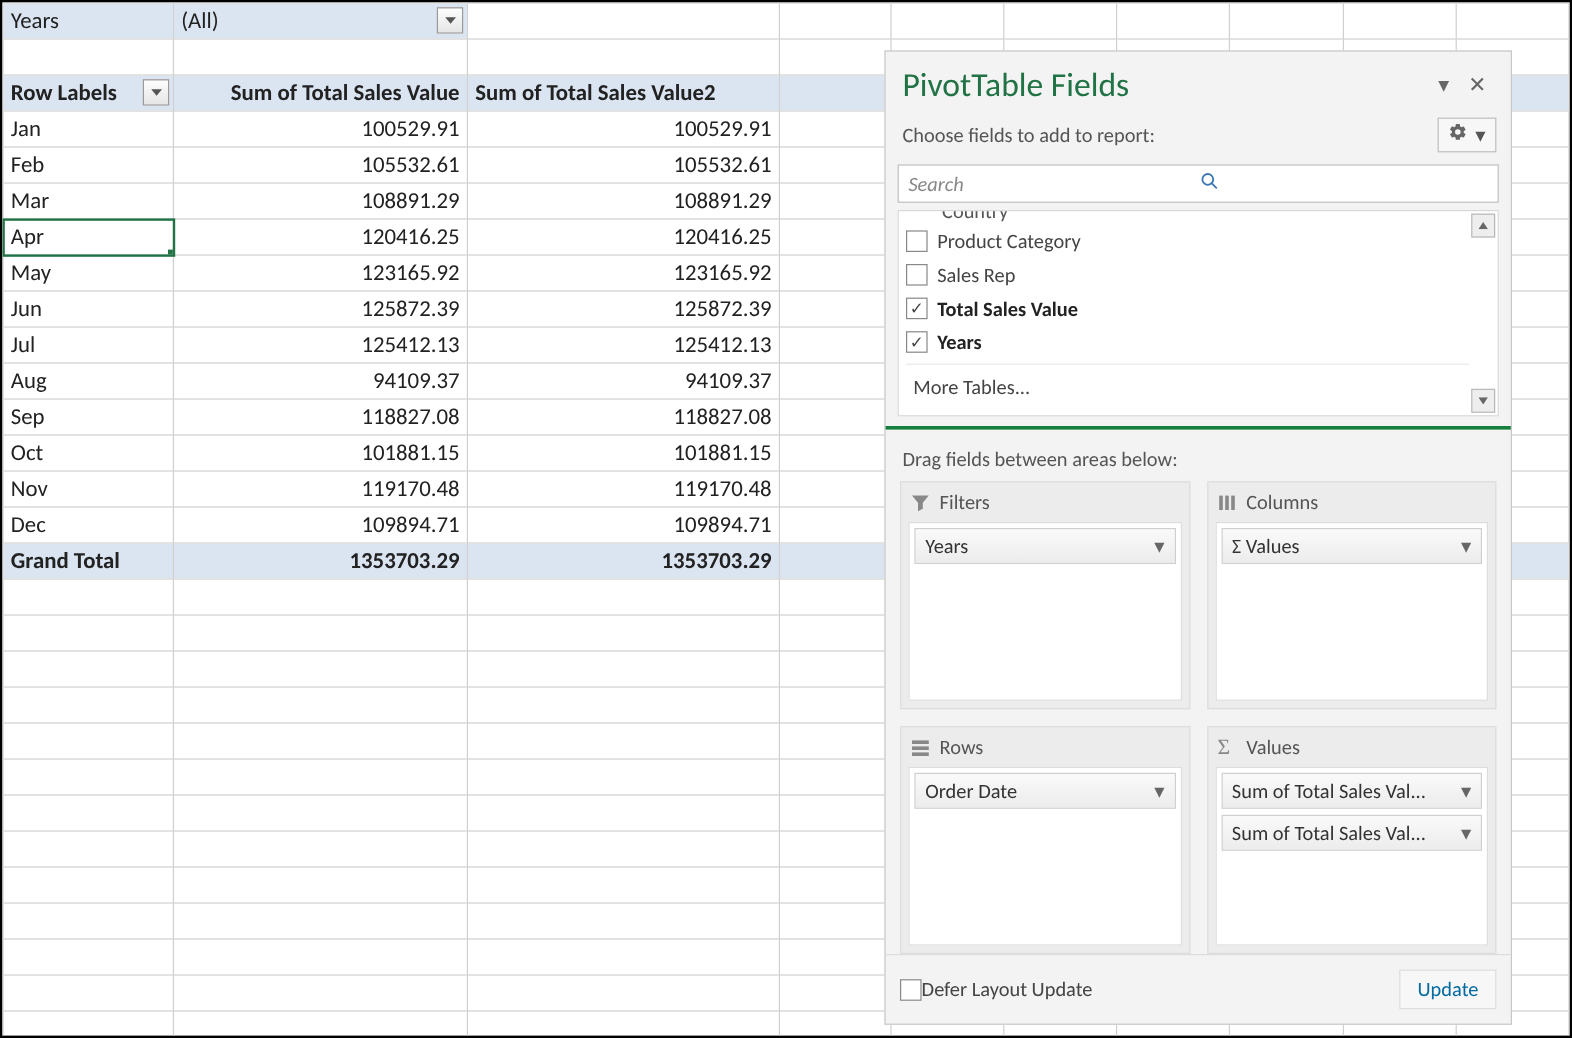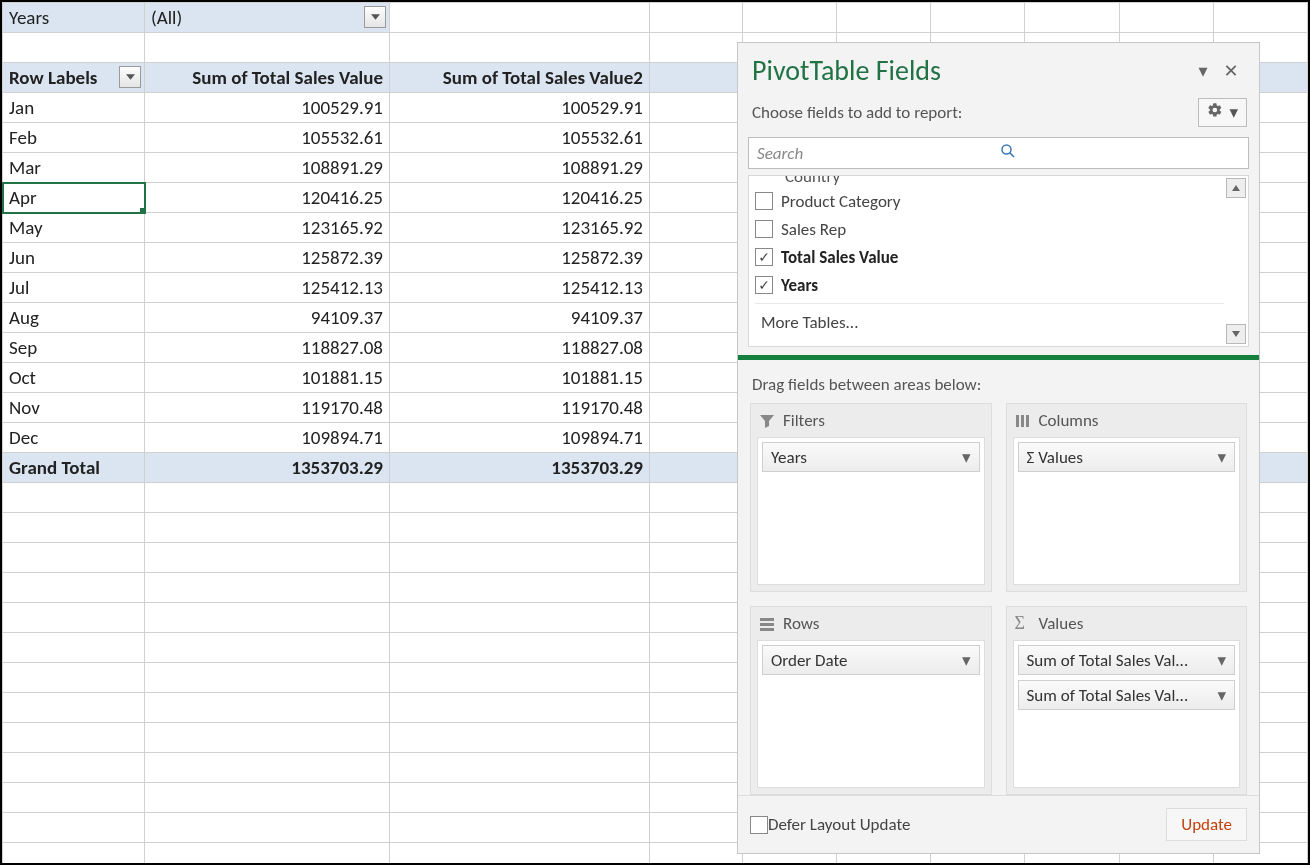--- a/index.html
+++ b/index.html
@@ -153,21 +153,21 @@
   }
   .scroll-up, .scroll-dn {
     position:absolute; right:2px;
     width:20px; height:20px;
     border:1px solid #b8b8b8; background:#eee;
     display:flex; align-items:center; justify-content:center;
   }
   .scroll-up { top:2px; }
   .scroll-dn { bottom:2px; }
 
-  .drag-hint { padding: 14px 14px 8px 14px; color:#555; border-top:5px solid #15803d; margin-top:8px;}
+  .drag-hint { padding: 14px 14px 8px 14px; color:#555; border-top:3px solid #15803d; margin-top:8px;}
   .areas {
     display: grid;
     grid-template-columns: 1fr 1fr;
     grid-template-rows: 1fr 1fr;
     gap: 14px;
     padding: 0 12px;
     flex: 1;
   }
   .area {
     border: 1px solid #ddd;
@@ -203,21 +203,21 @@
 
   .pane-footer {
     display:flex; align-items:center;
     padding:12px 12px;
     border-top:1px solid #ddd;
   }
   .update-btn {
     margin-left:auto;
     border:1px solid #ddd;
     background:#f7f7f7;
-    color:#c2410c;
+    color:#0369a1;
     padding:5px 14px;
   }
   .area-icon { width:16px; height:16px; display:inline-block; }
 </style>
 </head>
 <body>
 
 <div class="sheet">
   <table class="grid">
     <colgroup>
@@ -261,21 +261,21 @@
           <td></td>
           <td></td>
         </tr>
         <tr class="header-row">
           <td class="header-row rowlbl-cell" style="background:#dbe5f1;font-weight:bold;position:relative"><span>Row Labels</span><div class="dd-btn">
               <svg viewBox="0 0 10 6">
                 <polygon points="0,0 10,0 5,6" fill="#555"></polygon>
               </svg>
             </div></td>
           <td style="background:#dbe5f1;font-weight:bold;text-align:right">Sum of Total Sales Value</td>
-          <td style="background:#dbe5f1;font-weight:bold;text-align:right">Sum of Total Sales Value2</td>
+          <td style="background:#dbe5f1;font-weight:bold;text-align:left">Sum of Total Sales Value2</td>
           <td></td>
           <td></td>
           <td></td>
           <td></td>
           <td></td>
           <td></td>
           <td></td>
         </tr>
         <tr>
           <td class="">Jan</td>

